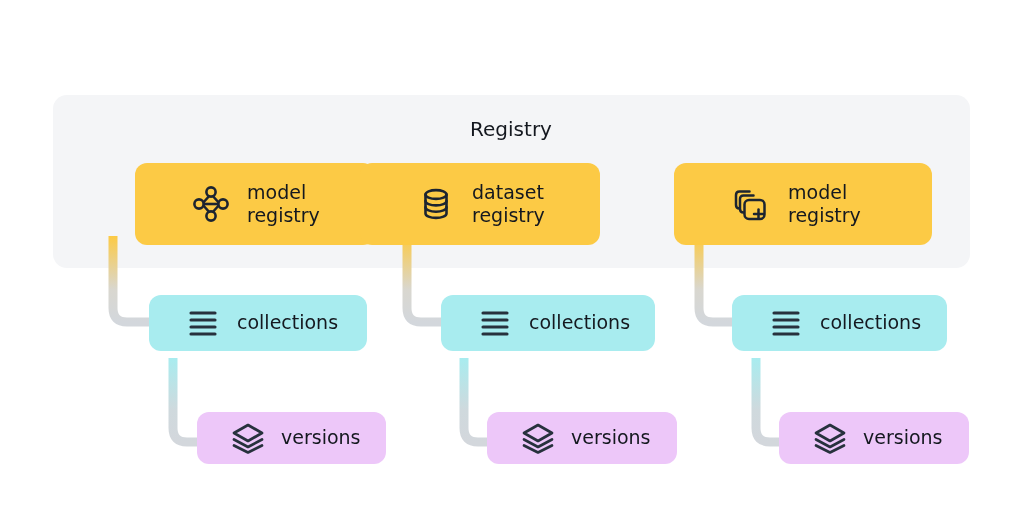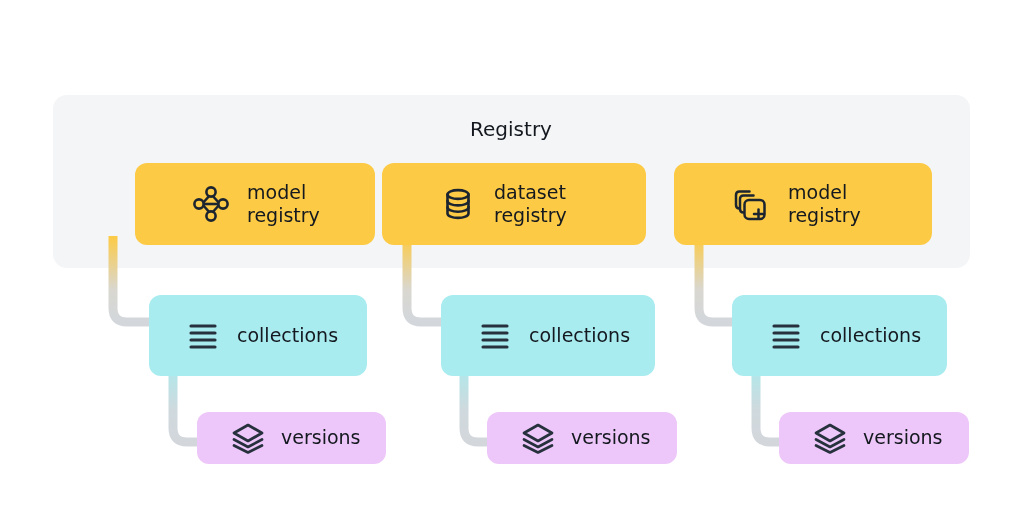--- a/index.html
+++ b/index.html
@@ -80,35 +80,35 @@
 
   .node.registry-box {
     background: #fcca45;
     height: 82px;
     padding-left: 56px;
   }
   .node.registry-box .ico { margin-right: 16px; }
 
   .node.collections-box {
     background: #a8ecef;
-    height: 81px;
+    height: 56px;
     padding-left: 38px;
   }
   .node.collections-box .ico { margin-right: 18px; }
 
   .node.versions-box {
     background: #edc7f9;
     height: 52px;
     padding-left: 34px;
   }
   .node.versions-box .ico { margin-right: 16px; }
 
   
   .rb1 { left: 88px;  top: 163px; width: 240px; margin-left: 47px; }
-  .rb2 { left: 382px; top: 163px; width: 264px; }
+  .rb2 { left: 360px; top: 163px; width: 240px; }
   .rb3 { left: 674px; top: 163px; width: 258px; }
 
   
   .cb1 { left: 149px; top: 295px; width: 218px; }
   .cb2 { left: 441px; top: 295px; width: 214px; }
   .cb3 { left: 732px; top: 295px; width: 215px; }
 
   
   .vb1 { left: 197px; top: 412px; width: 189px; }
   .vb2 { left: 487px; top: 412px; width: 190px; }

